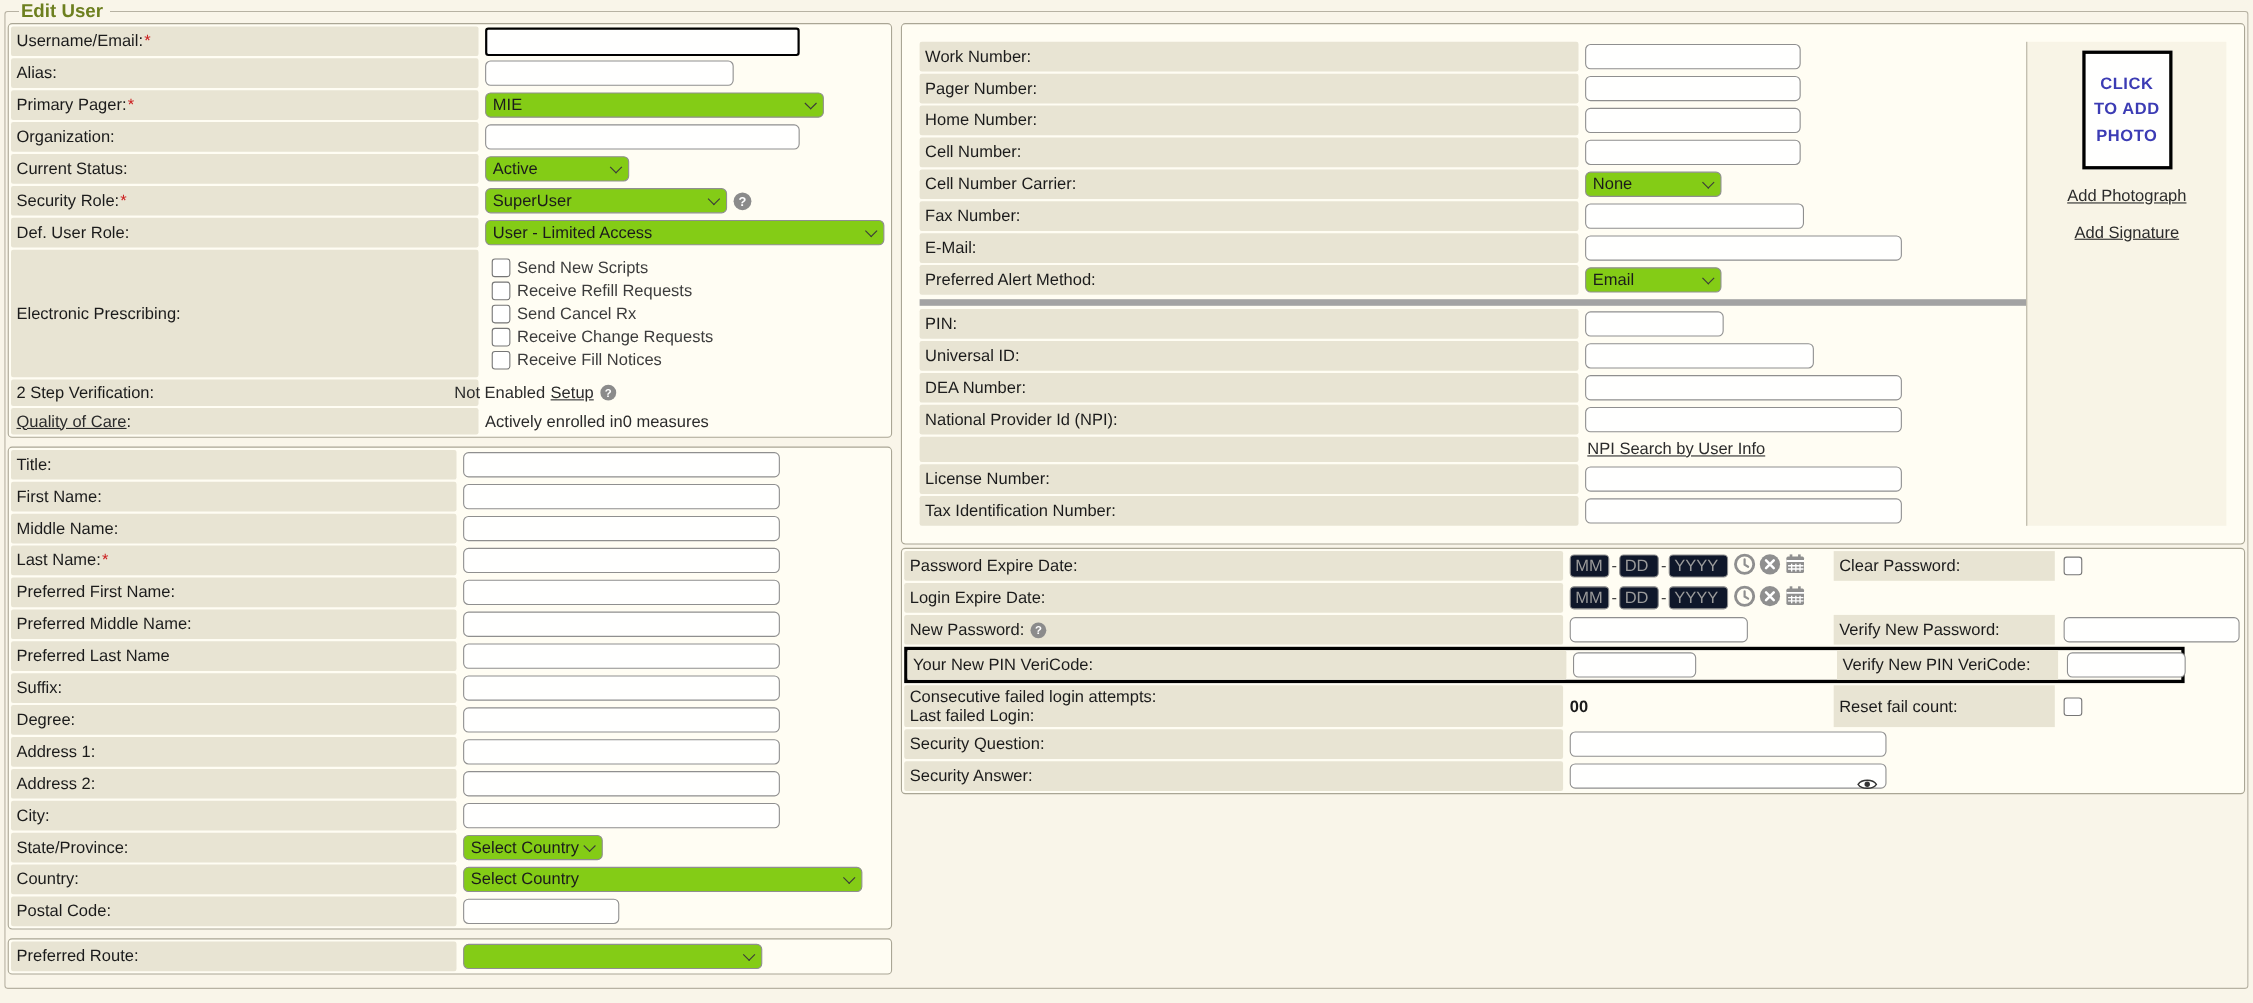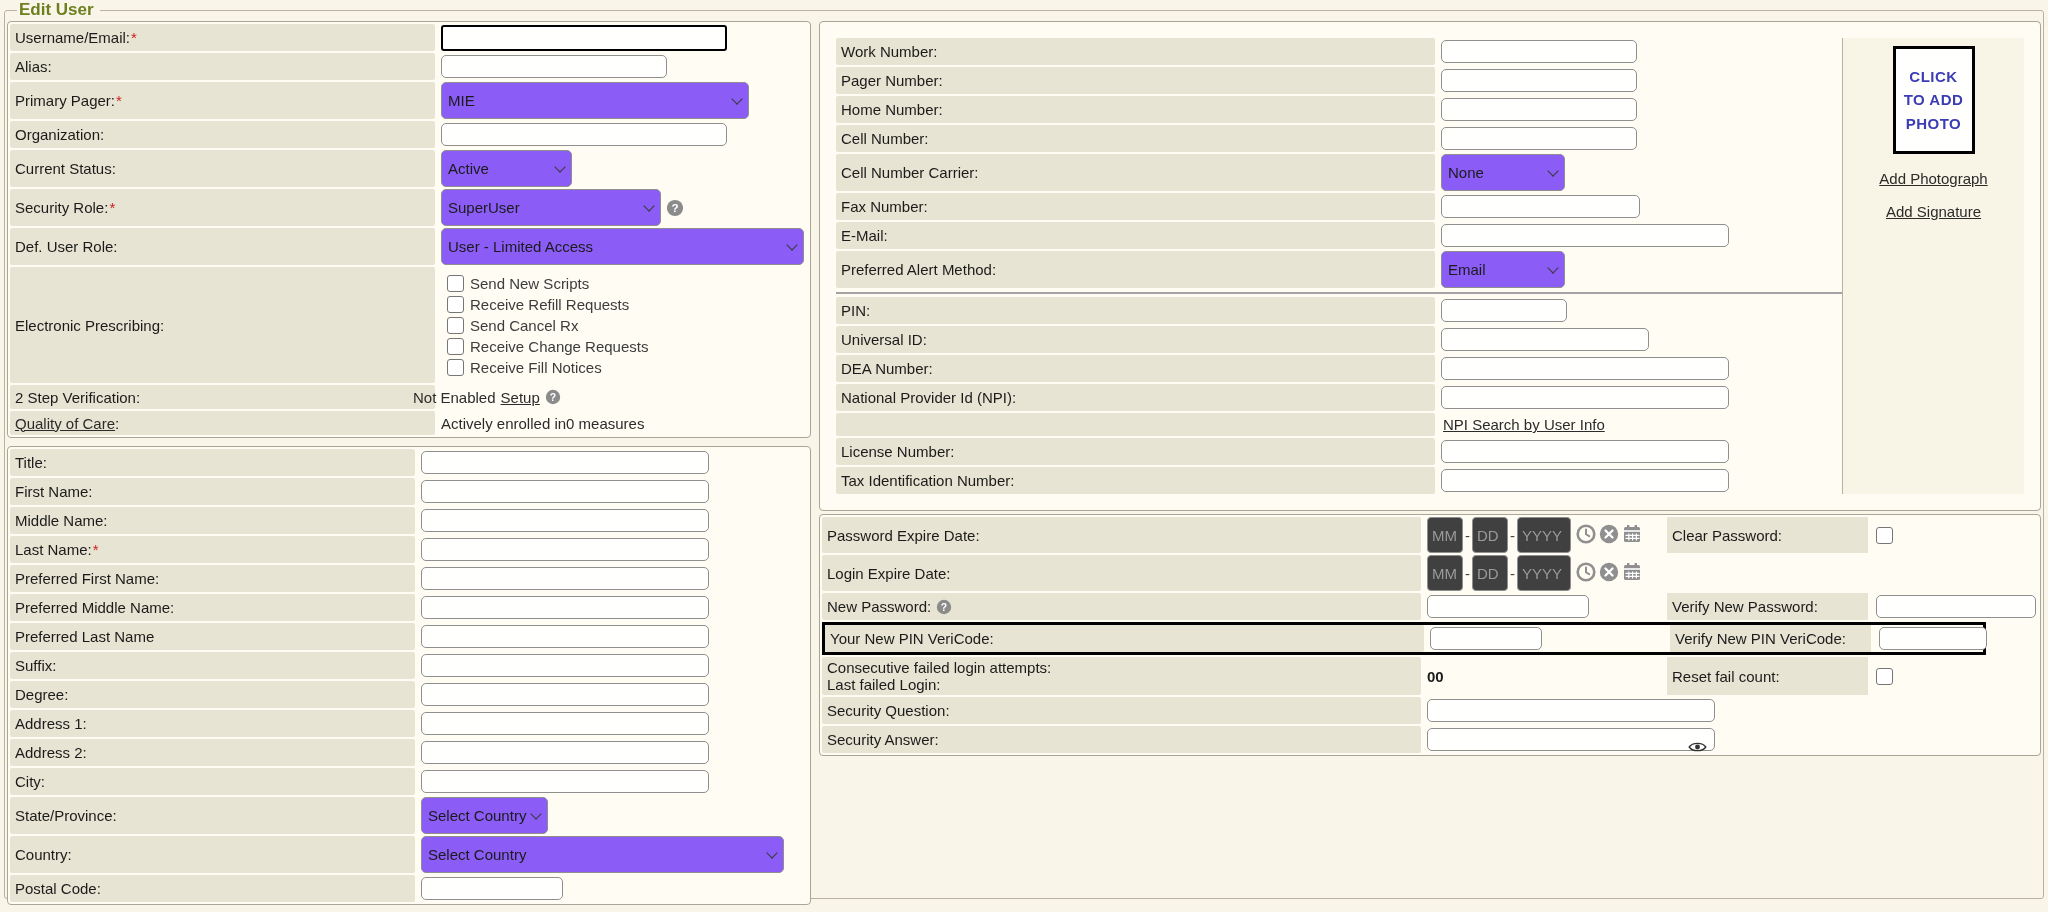--- a/index.html
+++ b/index.html
@@ -34,59 +34,59 @@
   .val{flex:1;display:flex;align-items:center;padding-left:6px;position:relative;}
   .sec1 .lbl{width:420px;}
   .sec2 .lbl,.sec3 .lbl{width:400px;}
   .rsec .lbl{width:594px;}
   
   .inp{
     height:21px;background:#fffffe;border:1.5px solid #8f8f8f;border-radius:5px;
   }
   .inp.focus{border:2.5px solid #000;border-radius:3px;height:22px;}
   .sel{
-    height:37px;background:#8b5cf6;border:1.5px solid #8f8f8f;border-radius:5px;
+    height:23px;background:#84cc16;border:1.5px solid #8f8f8f;border-radius:5px;
     display:flex;align-items:center;justify-content:space-between;padding:0 7px 0 6px;
     box-sizing:border-box;
   }
   .chev{width:7px;height:7px;border-right:1.8px solid #3a3a3a;border-bottom:1.8px solid #3a3a3a;
     transform:rotate(45deg);margin-top:-3px;flex:none;}
   .cb{width:15px;height:15px;border:1.6px solid #767676;border-radius:3px;background:#fff;flex:none;}
   .linktext{color:#2b2b2b;text-decoration:underline;cursor:pointer;}
   .helpic{margin-left:5px;flex:none;display:inline-flex;}
   
   .erx{display:flex;flex-direction:column;justify-content:center;gap:4px;padding:4px 0 4px 6px;}
   .erxitem{display:flex;align-items:center;gap:6px;color:#3c3c3c;}
   
   .ul{text-decoration:underline;}
   
   .upper{display:flex;padding:16px;}
   .formpart{width:1006px;display:flex;flex-direction:column;}
-  .secB{border-top:2px solid #a3a3a3;margin-top:2px;padding-top:3px;}
+  .secB{border-top:6px solid #a3a3a3;margin-top:2px;padding-top:3px;}
   .photocol{
     flex:1;border-left:1px solid #b7b2a3;background:#f8f4e6;
     display:flex;flex-direction:column;align-items:center;padding-top:8px;align-self:stretch;
   }
   .photobox{
     width:76px;height:102px;border:3px solid #000;background:#fffffe;
     display:flex;flex-direction:column;align-items:center;justify-content:center;
     color:#3c3cb4;font-weight:bold;font-size:15px;line-height:1.55;letter-spacing:.5px;cursor:pointer;
   }
   .photolink{margin-top:16px;color:#2b2b2b;text-decoration:underline;cursor:pointer;}
   
   .val2{position:absolute;left:246px;top:0;bottom:0;display:flex;align-items:stretch;}
   .lbl2{background:#e8e4d3;width:196px;display:flex;align-items:center;padding-left:5px;flex:none;}
   .val2 .after{display:flex;align-items:center;padding-left:8px;}
   
   .hlwrap{border:3px solid #000;display:flex;align-items:stretch;width:1158px;background:#fffdf3;}
   .hlwrap .lbl{width:594px;}
   .hlwrap .val{flex:1;}
   
   .dmini{
-    height:36px;background:#404040;border:1.5px solid #8f8f8f;border-radius:4px;
+    height:21px;background:#0f172a;border:1.5px solid #8f8f8f;border-radius:4px;
     color:#9a9a9a;display:flex;align-items:center;padding-left:4px;box-sizing:border-box;flex:none;
   }
   .dsep{margin:0 2px;color:#444;}
   .dicons{display:flex;align-items:center;gap:3px;margin-left:5px;}
   .failedlbl{display:flex;flex-direction:column;justify-content:flex-end;line-height:1.15;}
   .bold{font-weight:bold;}
   .eyewrap{position:relative;display:flex;align-items:center;}
   .eyewrap svg{position:absolute;right:8px;}
   .npilink{padding-left:8px;}
   .valtext{color:#2b2b2b;}

